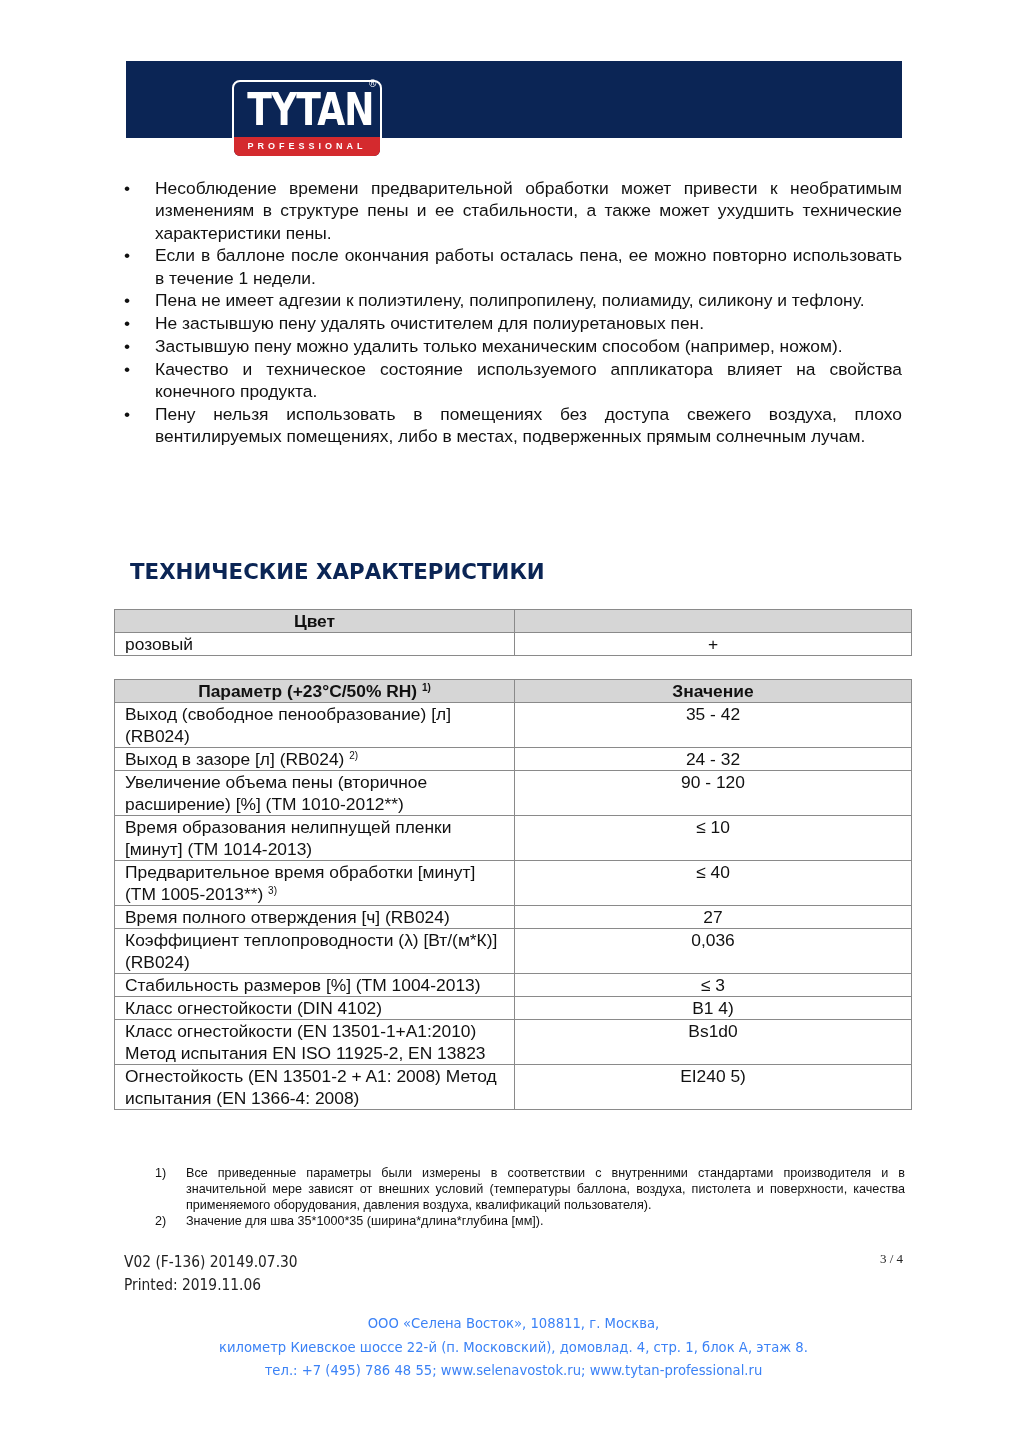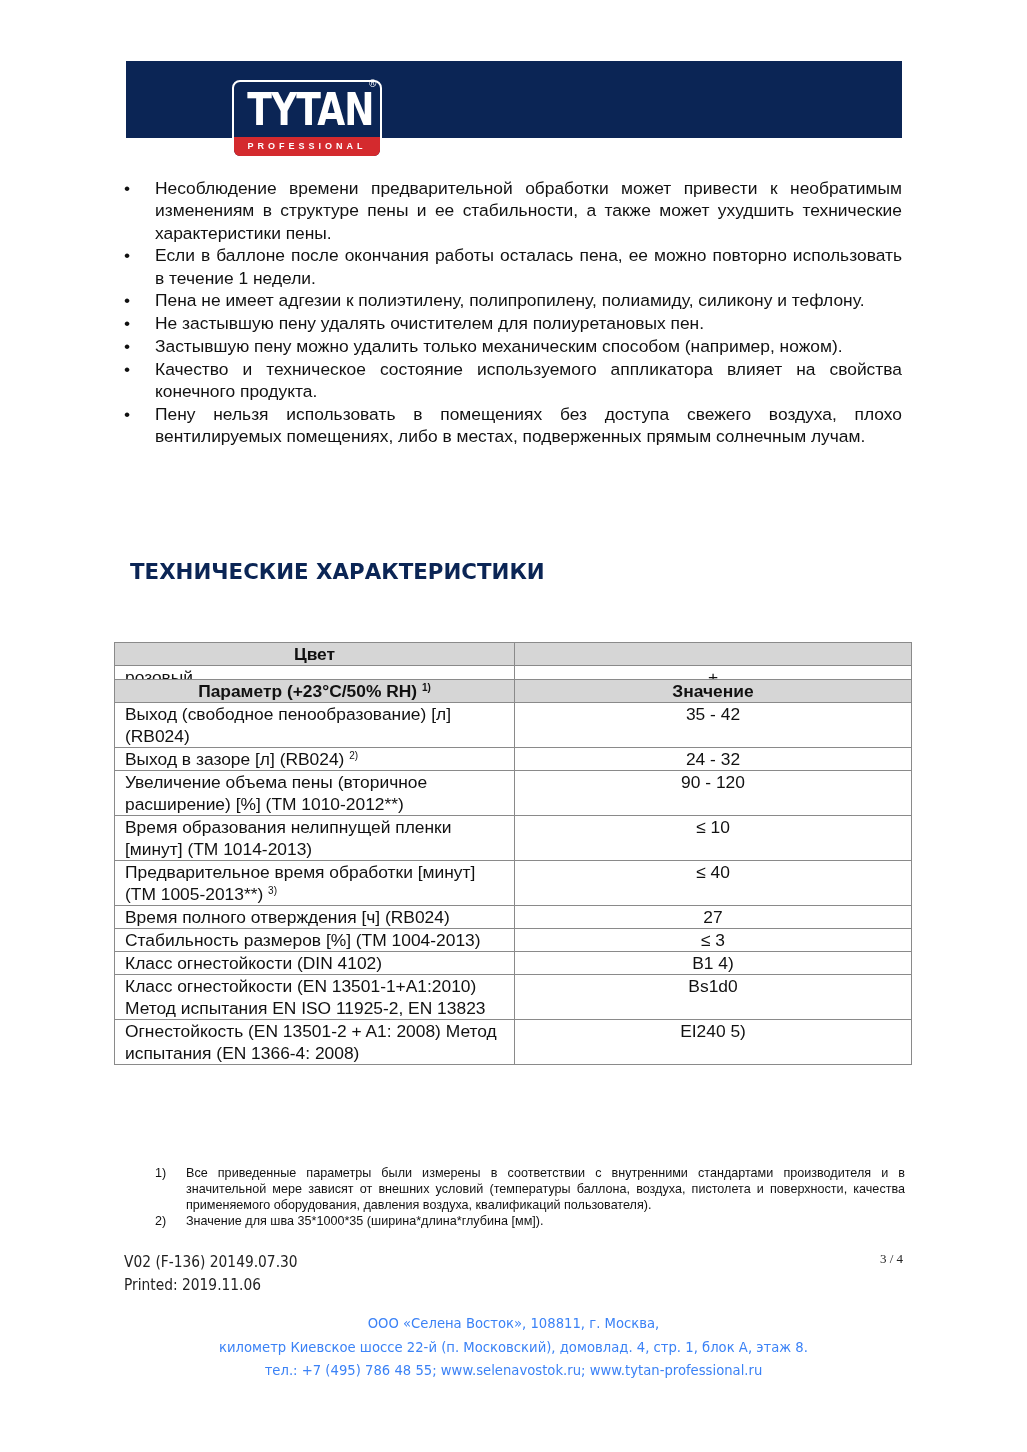--- a/index.html
+++ b/index.html
@@ -27,21 +27,21 @@
     
     .section-title { position: absolute; left: 130px; top: 559px; font-family: "DejaVu Sans", sans-serif; font-weight: bold;
                      font-size: 22px; color: #0b2555; letter-spacing: 0px; transform: scaleX(0.97); transform-origin: left; }
 
     
     table { border-collapse: collapse; position: absolute; left: 114px; width: 798px; font-size: 17.4px; }
     td, th { border: 1px solid #8a8a8a; vertical-align: top; padding: 0 10px; line-height: 22px; }
     th { background: #d6d6d6; font-weight: bold; text-align: center; }
     td.val { text-align: center; }
     td.c1, th.c1 { width: 379px; }
-    .color-table { top: 642px; padding-left: 34px; }
+    .color-table { top: 609px; padding-left: 34px; }
     .spec-table { top: 679px; }
     sup { font-size: 10px; vertical-align: 6px; line-height: 0; }
 
     
     .footnotes { position: absolute; left: 155px; top: 1165px; width: 750px; font-size: 12.6px; line-height: 16px; }
     .fn { position: relative; padding-left: 31px; text-align: justify; }
     .fn .num { position: absolute; left: 0; top: 0; }
 
     
     .meta { position: absolute; left: 124px; top: 1251px; font-family: "DejaVu Sans", sans-serif; font-size: 15px;
@@ -114,20 +114,24 @@
       </tr>
       <tr>
         <td class="c1"><span>Предварительное время обработки [минут] (TM 1005-2013**)</span> <sup>3)</sup></td>
         <td class="val">≤ 40</td>
       </tr>
       <tr>
         <td class="c1"><span>Время полного отверждения [ч] (RB024)</span></td>
         <td class="val">27</td>
       </tr>
       <tr>
+        <td class="c1"><span>Коэффициент теплопроводности (λ) [Вт/(м*К)] (RB024)</span></td>
+        <td class="val">0,036</td>
+      </tr>
+      <tr>
         <td class="c1"><span>Стабильность размеров [%] (TM 1004-2013)</span></td>
         <td class="val">≤ 3</td>
       </tr>
       <tr>
         <td class="c1"><span>Класс огнестойкости (DIN 4102)</span></td>
         <td class="val">B1 4)</td>
       </tr>
       <tr>
         <td class="c1"><span>Класс огнестойкости (EN 13501-1+A1:2010) Метод испытания EN ISO 11925-2, EN 13823</span></td>
         <td class="val">Bs1d0</td>

